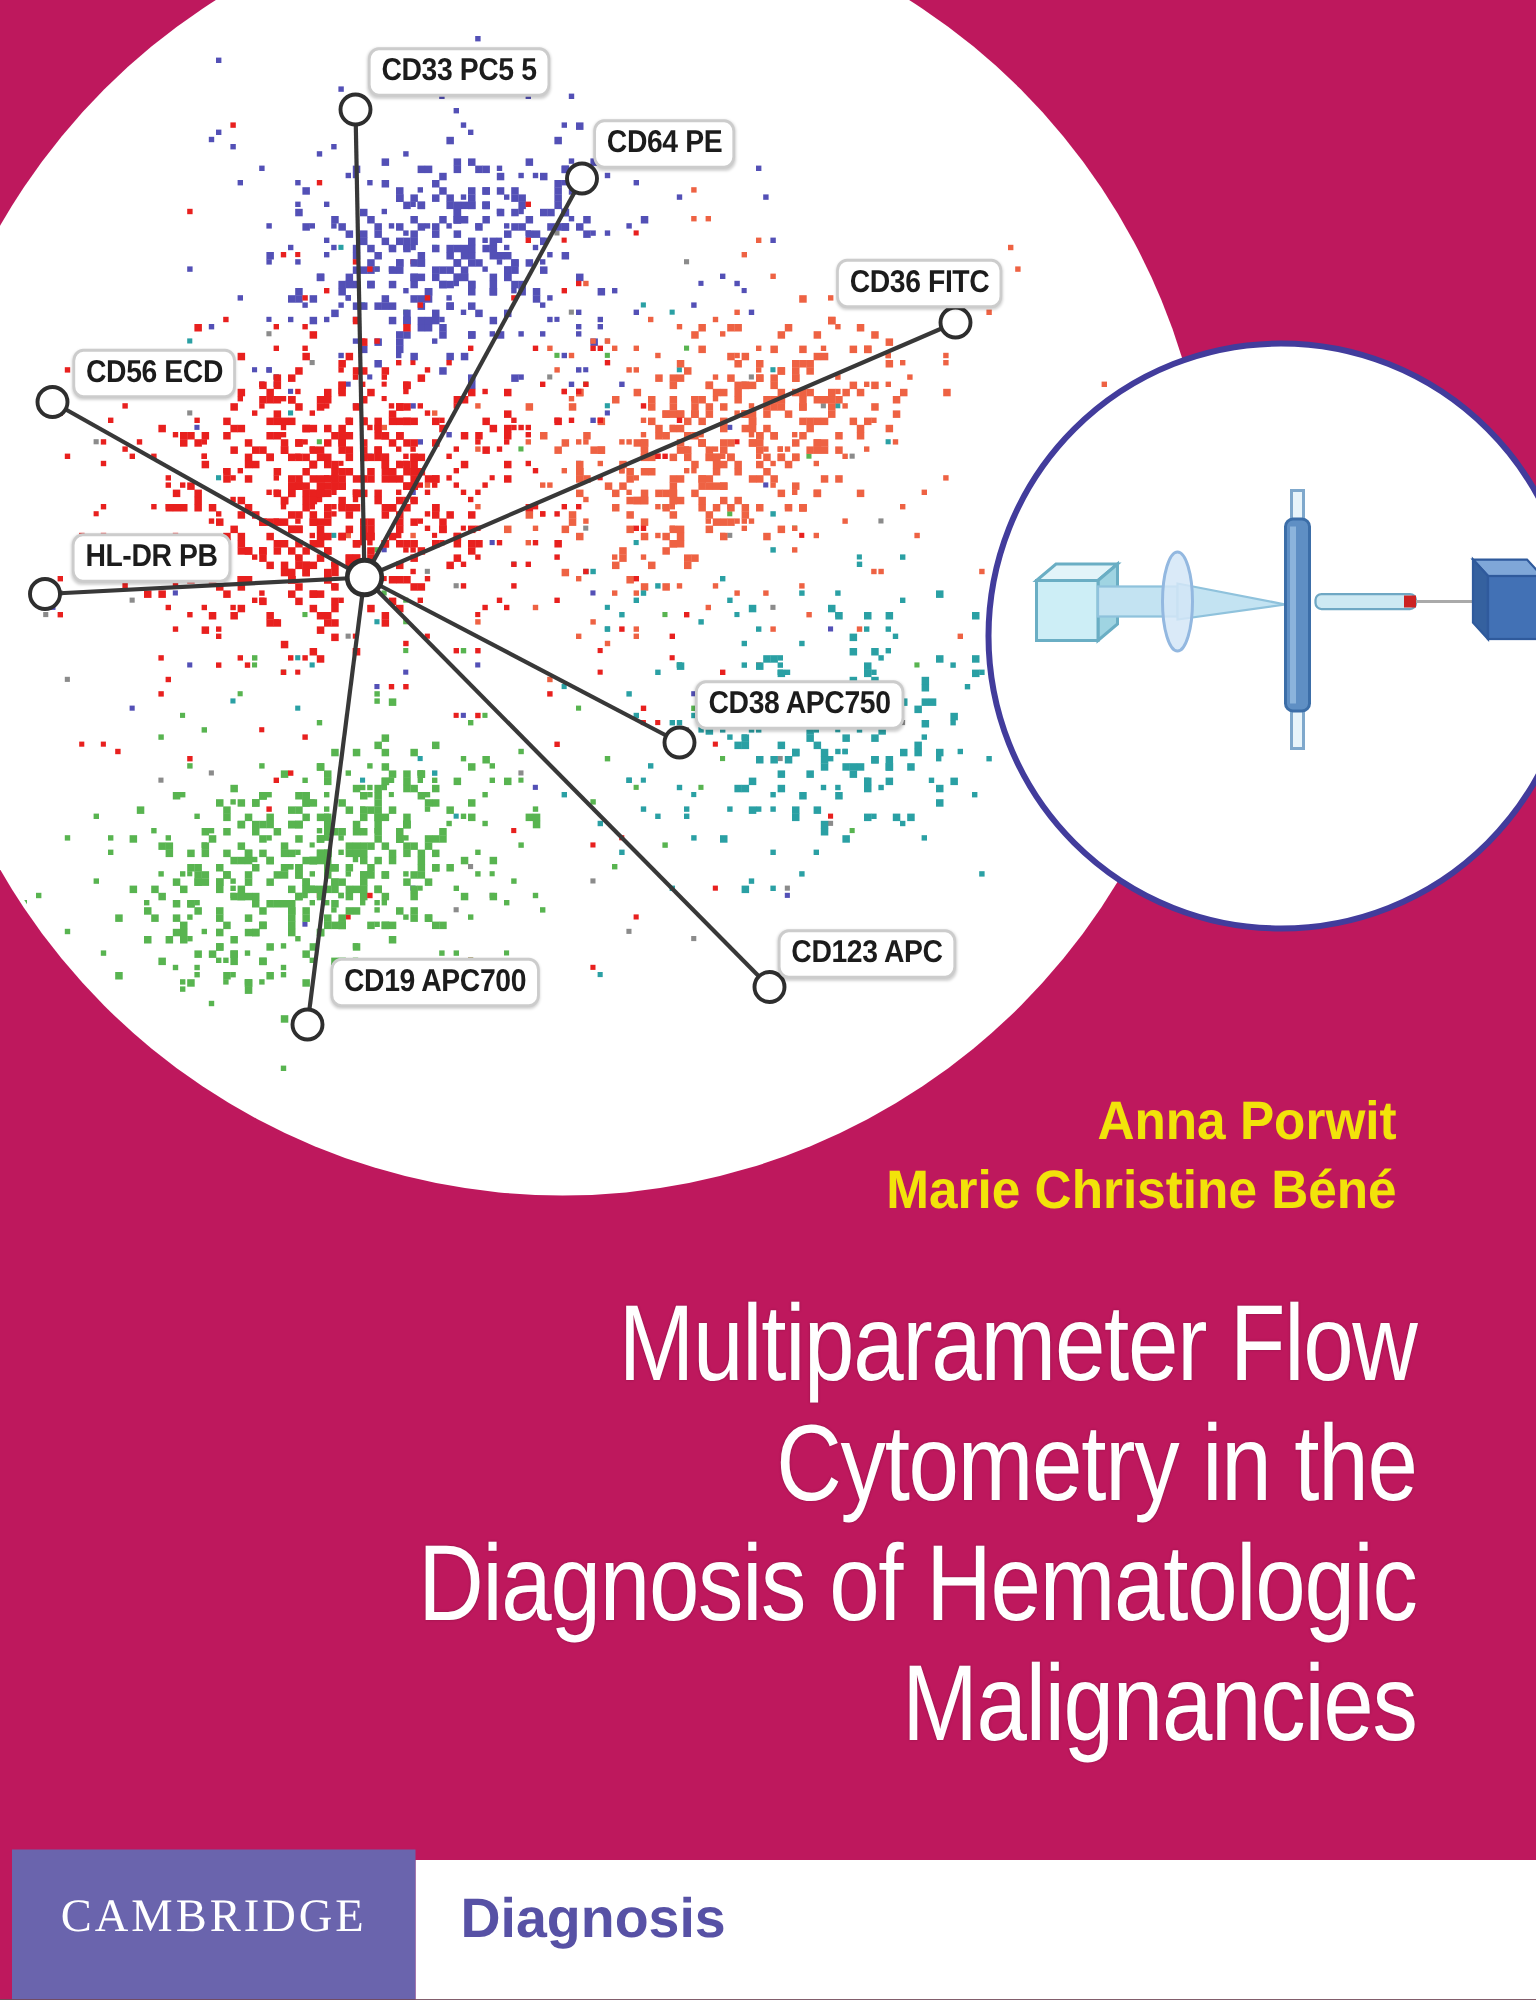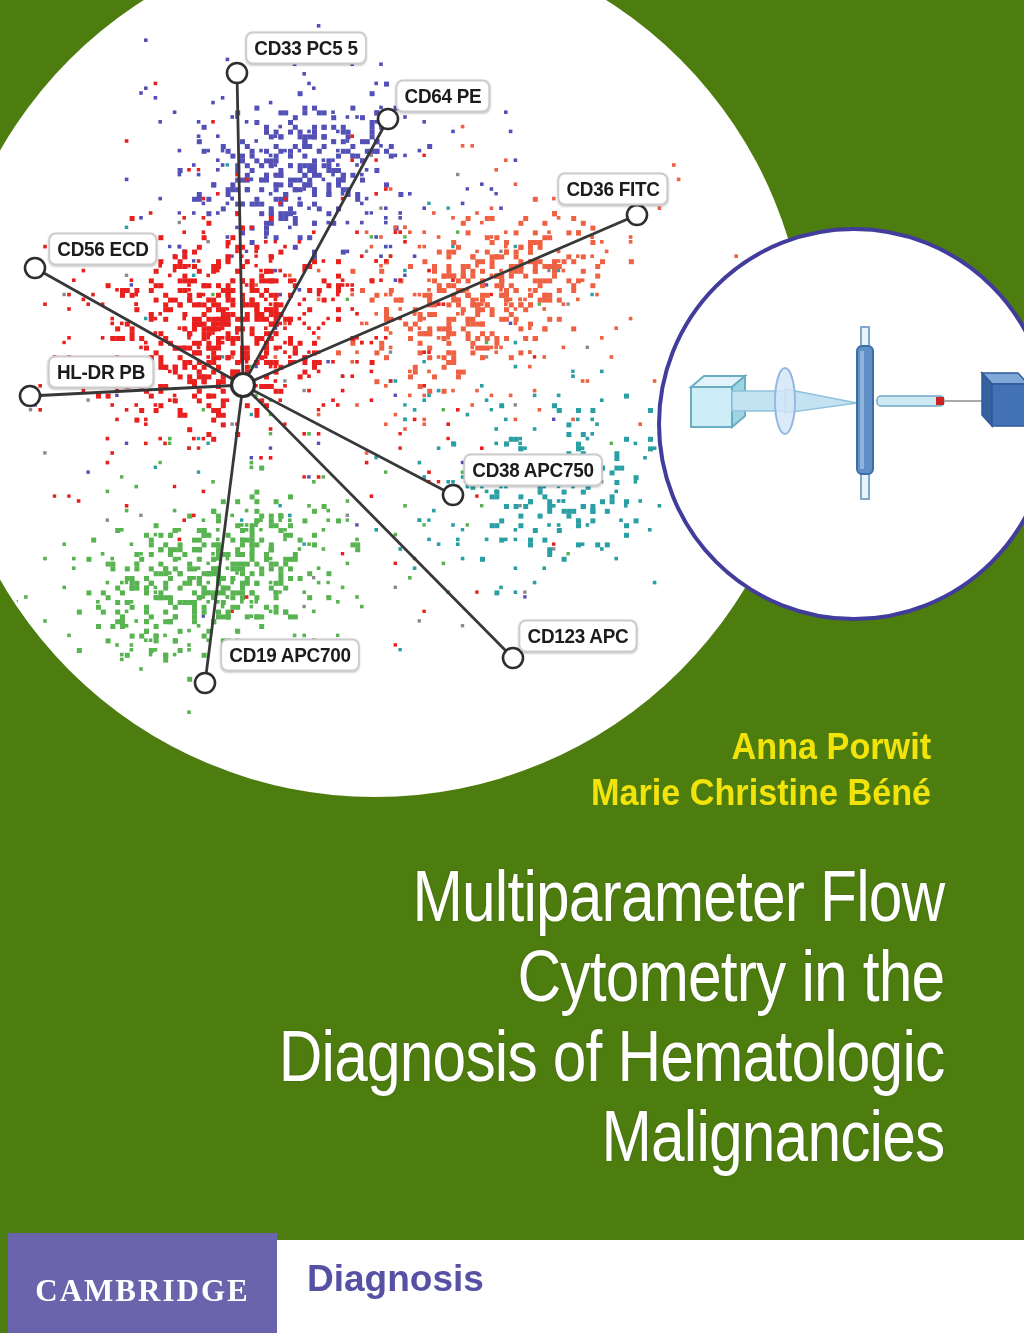--- a/index.html
+++ b/index.html
@@ -1,18 +1,18 @@
 <!DOCTYPE html>
 <html><head>
 <meta charset="utf-8">
 <style>
   html,body{margin:0;padding:0;background:#222;}
   #cover{
     position:relative;width:1024px;height:1333px;overflow:hidden;
-    background:#4d7c0f;font-family:"Liberation Sans",sans-serif;
+    background:#be185d;font-family:"Liberation Sans",sans-serif;
   }
   
   #big-circle{
     position:absolute;left:-57px;top:-67px;width:864px;height:864px;
     border-radius:50%;background:#ffffff;
   }
   #scatter-svg{position:absolute;left:0;top:0;z-index:2;pointer-events:none;}
   
   #small-circle{
     position:absolute;left:657px;top:227px;width:394px;height:394px;
@@ -48,22 +48,22 @@
   }
   #imprint{
     position:absolute;left:30px;top:18px;
     color:#5751a5;font-weight:700;font-size:37px;
   }
   #cambridge-box{
     position:absolute;left:8px;top:1233px;bottom:0;width:269px;
     background:#6a64ad;z-index:6;text-align:center;
   }
   #cambridge-logo{
-    margin-top:40px;color:#ffffff;font-family:"Liberation Serif",serif;
-    font-weight:700;font-size:31px;letter-spacing:2px;
+    margin-top:26px;color:#ffffff;font-family:"Liberation Serif",serif;
+    font-weight:400;font-size:31px;letter-spacing:2px;
   }
 </style>
 </head>
 <body>
 
 <div id="cover">
 
   <div id="big-circle"></div>
 
   <svg id="scatter-svg" width="1024" height="1333" viewBox="0 0 1024 1333">

